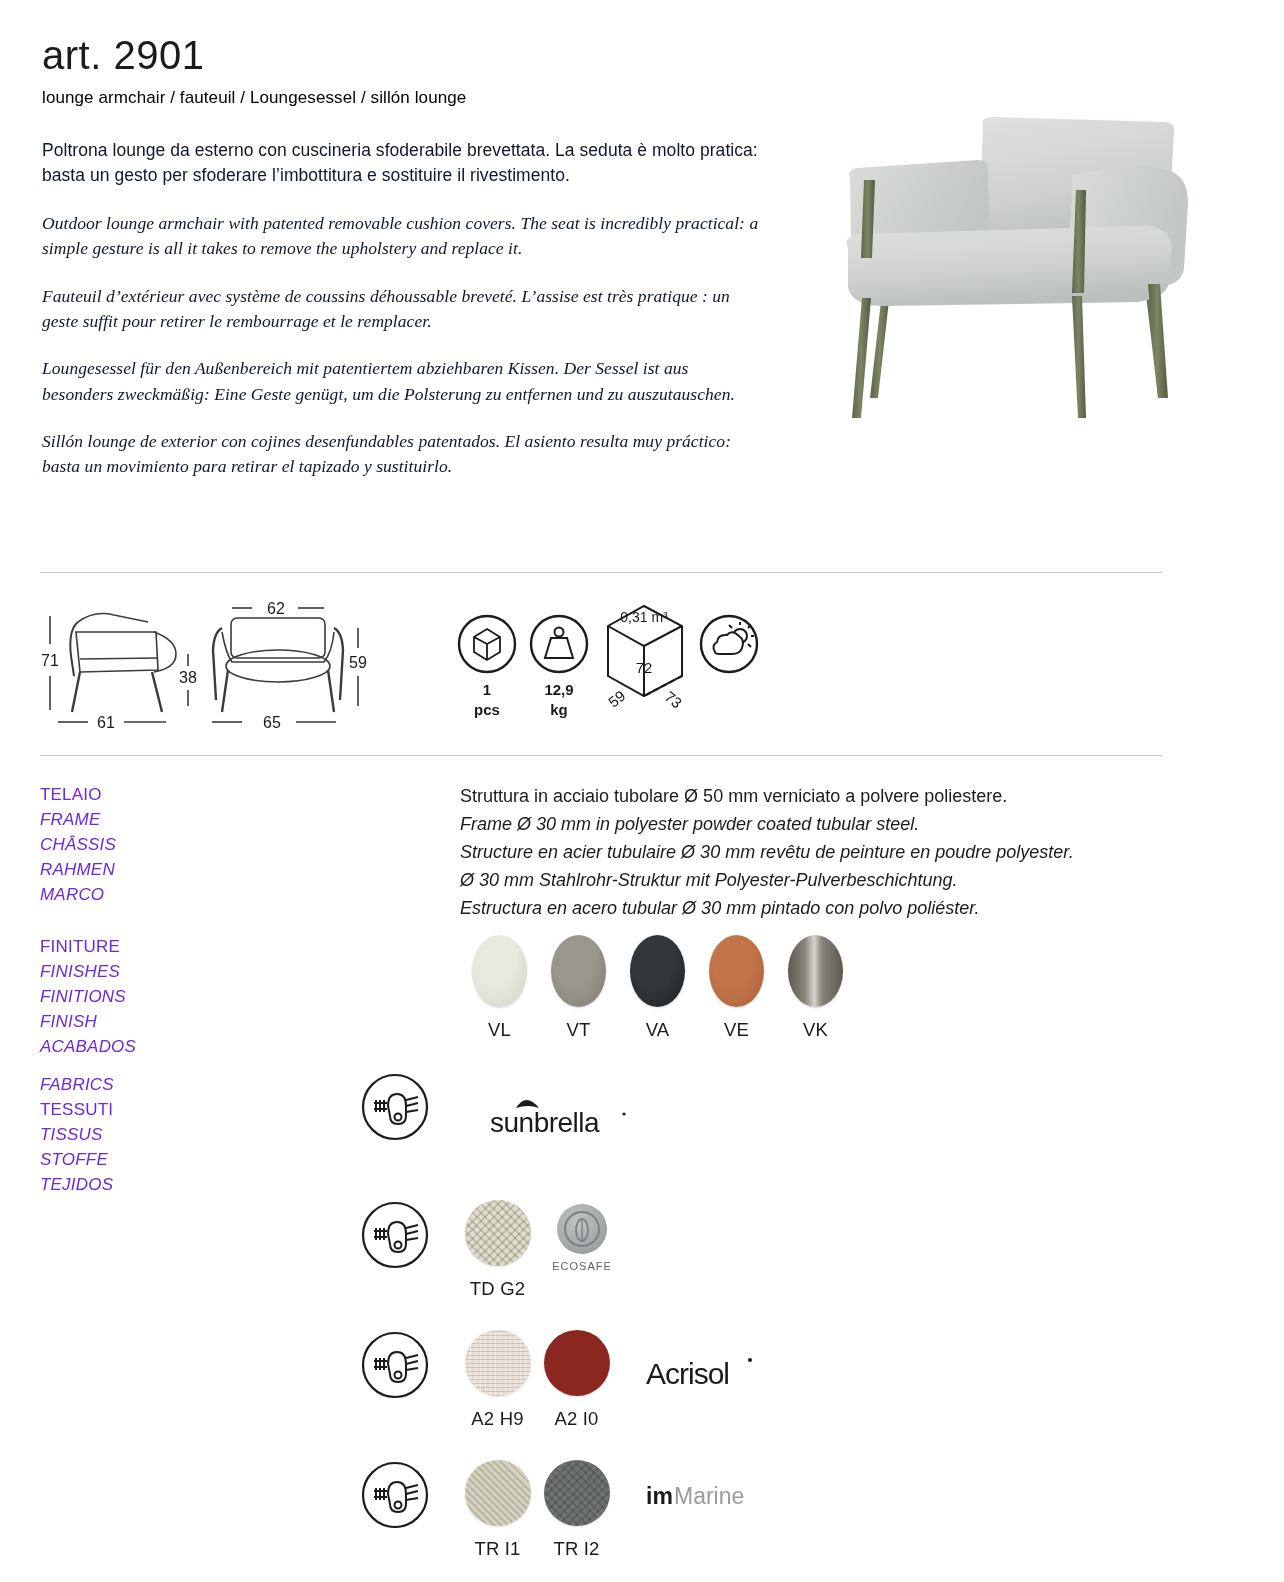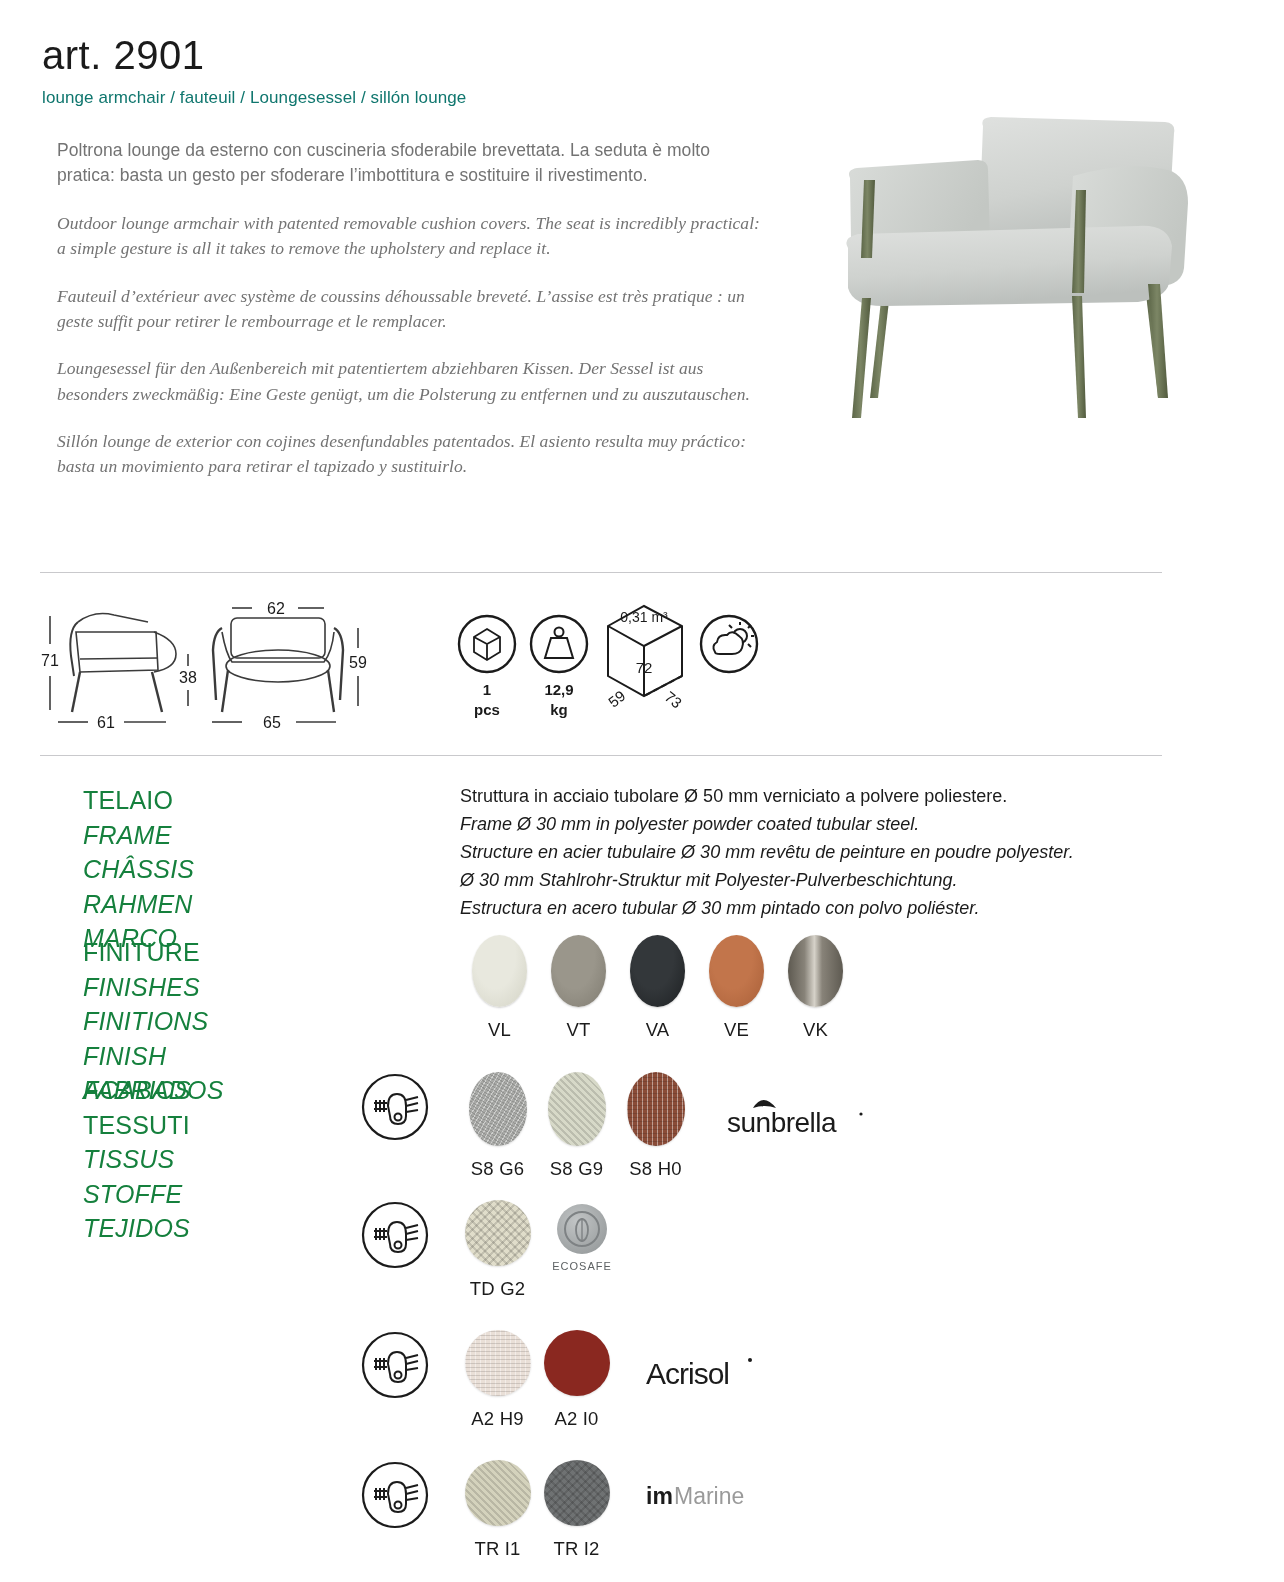--- a/index.html
+++ b/index.html
@@ -15,27 +15,27 @@
   }
   .page { position: relative; width: 1284px; height: 1582px; padding-left: 36px; }
 
   
   .header { position: absolute; left: 42px; top: 34px; width: 760px; }
   .art-title {
     font-size: 40px; font-weight: 400; letter-spacing: 0.5px;
     color: #1b1b1b; line-height: 1.05; margin: 0;
   }
   .art-subtitle {
-    font-size: 17px; font-weight: 400; color: #0f766e;
+    font-size: 17px; font-weight: 400; color: #000000;
     margin-top: 12px; letter-spacing: 0.1px;
   }
   .desc-block { margin-top: 30px; width: 720px; }
   .desc-p {
-    font-size: 17.5px; line-height: 1.45; margin: 0 0 22px 15px;
-    color: #737373; letter-spacing: 0.05px;
+    font-size: 17.5px; line-height: 1.45; margin: 0 0 22px 0;
+    color: #0f172a; letter-spacing: 0.05px;
   }
   .desc-p.it { font-style: normal; }
   .desc-p.other { font-style: italic; font-family: Liberation Serif, serif; }
 
   
   .photo { position: absolute; left: 828px; top: 98px; width: 430px; height: 350px; }
   .photo svg { width: 100%; height: 100%; display: block; }
 
   
   .rule { position: absolute; left: 40px; width: 1122px; height: 1px; background: #c9c9cc; }
@@ -45,22 +45,22 @@
   
   .dims { position: absolute; left: 36px; top: 584px; width: 340px; height: 150px; }
   .dims svg { display: block; }
   .pack { position: absolute; left: 452px; top: 596px; width: 340px; height: 135px; }
   .pack svg { display: block; }
 
   
   .spec { position: absolute; display: flex; }
   .spec-labels { width: 420px; }
   .spec-label {
-    font-size: 25px; line-height: 1.2; color: #15803d;
-    letter-spacing: 0.2px; margin-bottom: 4.5px; margin-left: 43px;
+    font-size: 17px; line-height: 1.2; color: #6d28d9;
+    letter-spacing: 0.2px; margin-bottom: 4.5px;
   }
   .spec-label.lead { font-style: normal; font-weight: 400; }
   .spec-label.alt { font-style: italic; }
 
   .frame-sec { left: 40px; top: 785px; width: 1130px; }
   .frame-text { width: 710px; }
   .frame-line {
     font-size: 18px; line-height: 1.3; margin-bottom: 4.5px; white-space: nowrap;
   }
   .frame-line.lead { font-style: normal; }
@@ -331,34 +331,20 @@
         <circle cx="35" cy="35" r="32" fill="none" stroke="#1b1b1b" stroke-width="2.2"></circle>
         <g stroke="#1b1b1b" stroke-width="2" fill="none">
           <path d="M14 31 L27 31 M14 37 L27 37"></path>
           <path d="M16 28 L16 40 M20 28 L20 40 M24 28 L24 40"></path>
           <path d="M28 34 Q28 22 37 22 Q46 22 46 34 L46 44 Q46 52 38 52 Q30 52 30 44 Z"></path>
           <path d="M46 28 L58 25 M46 34 L58 31 M46 40 L58 38"></path>
           <circle cx="38" cy="45" r="3.5"></circle>
         </g>
       </svg>
     </div>
-    <div class="swatch-row">
-      <div class="sw-item">
-        <div class="sw-oval-fab" id="f-s8g6" style="background: repeating-linear-gradient(30deg, rgba(0, 0, 0, 0.13) 0px, rgba(0, 0, 0, 0.13) 1px, transparent 1px, transparent 3px), repeating-linear-gradient(-60deg, rgba(255, 255, 255, 0.45) 0px, rgba(255, 255, 255, 0.45) 1px, transparent 1px, transparent 4px), rgb(168, 169, 166);"></div>
-        <div class="sw-code">S8 G6</div>
-      </div>
-      <div class="sw-item">
-        <div class="sw-oval-fab" id="f-s8g9" style="background: repeating-linear-gradient(45deg, rgba(0, 0, 0, 0.13) 0px, rgba(0, 0, 0, 0.13) 2px, transparent 2px, transparent 5px), rgb(215, 217, 200);"></div>
-        <div class="sw-code">S8 G9</div>
-      </div>
-      <div class="sw-item">
-        <div class="sw-oval-fab" id="f-s8h0" style="background: repeating-linear-gradient(0deg, rgba(0, 0, 0, 0.13) 0px, rgba(0, 0, 0, 0.13) 1px, transparent 1px, transparent 4px), repeating-linear-gradient(90deg, rgba(255, 255, 255, 0.45) 0px, rgba(255, 255, 255, 0.45) 1px, transparent 1px, transparent 5px), rgb(138, 76, 56);"></div>
-        <div class="sw-code">S8 H0</div>
-      </div>
-    </div>
     <div class="brand sunbrella-wrap">
       <svg viewBox="0 0 190 56" xmlns="http://www.w3.org/2000/svg">
         <path d="M32 22 Q42 6 55 22 Q44 18 32 22 Z" fill="#1b1b1b"></path>
         <text x="6" y="46" font-family="Liberation Sans, sans-serif" font-size="28" fill="#1b1b1b" letter-spacing="-0.5">sunbrella</text>
         <circle cx="140" cy="28" r="1.6" fill="#1b1b1b"></circle>
       </svg>
     </div>
   </div>
 
   <div class="fab-rowwrap" style="left:360px; top:1200px;">

